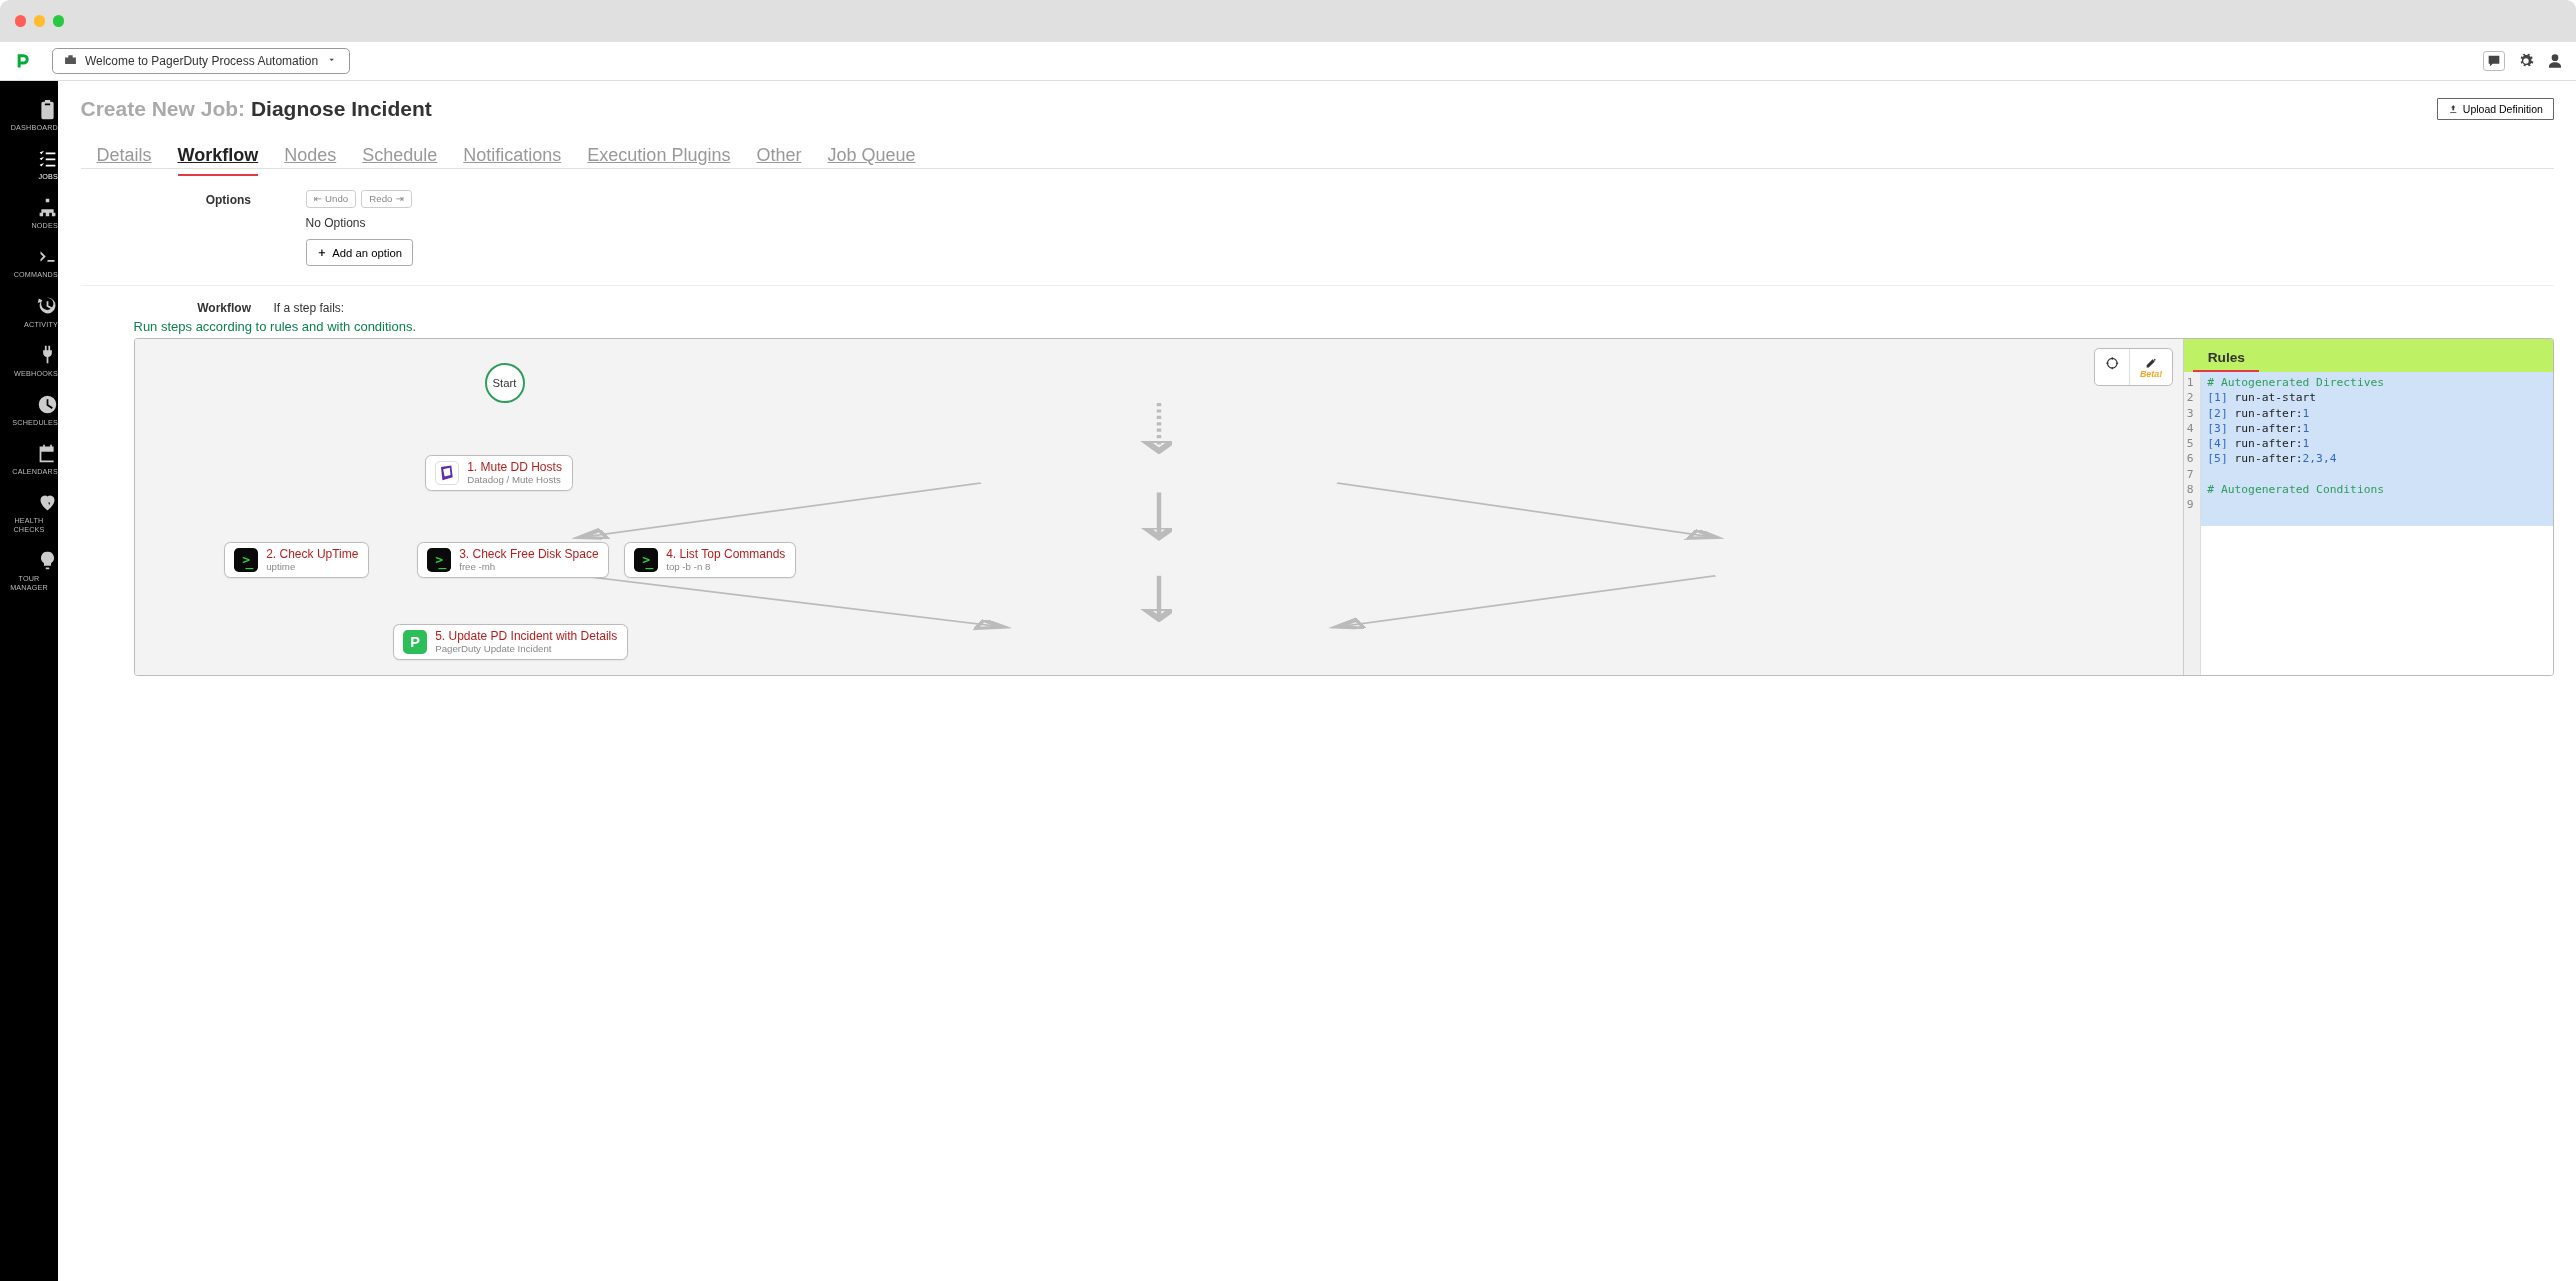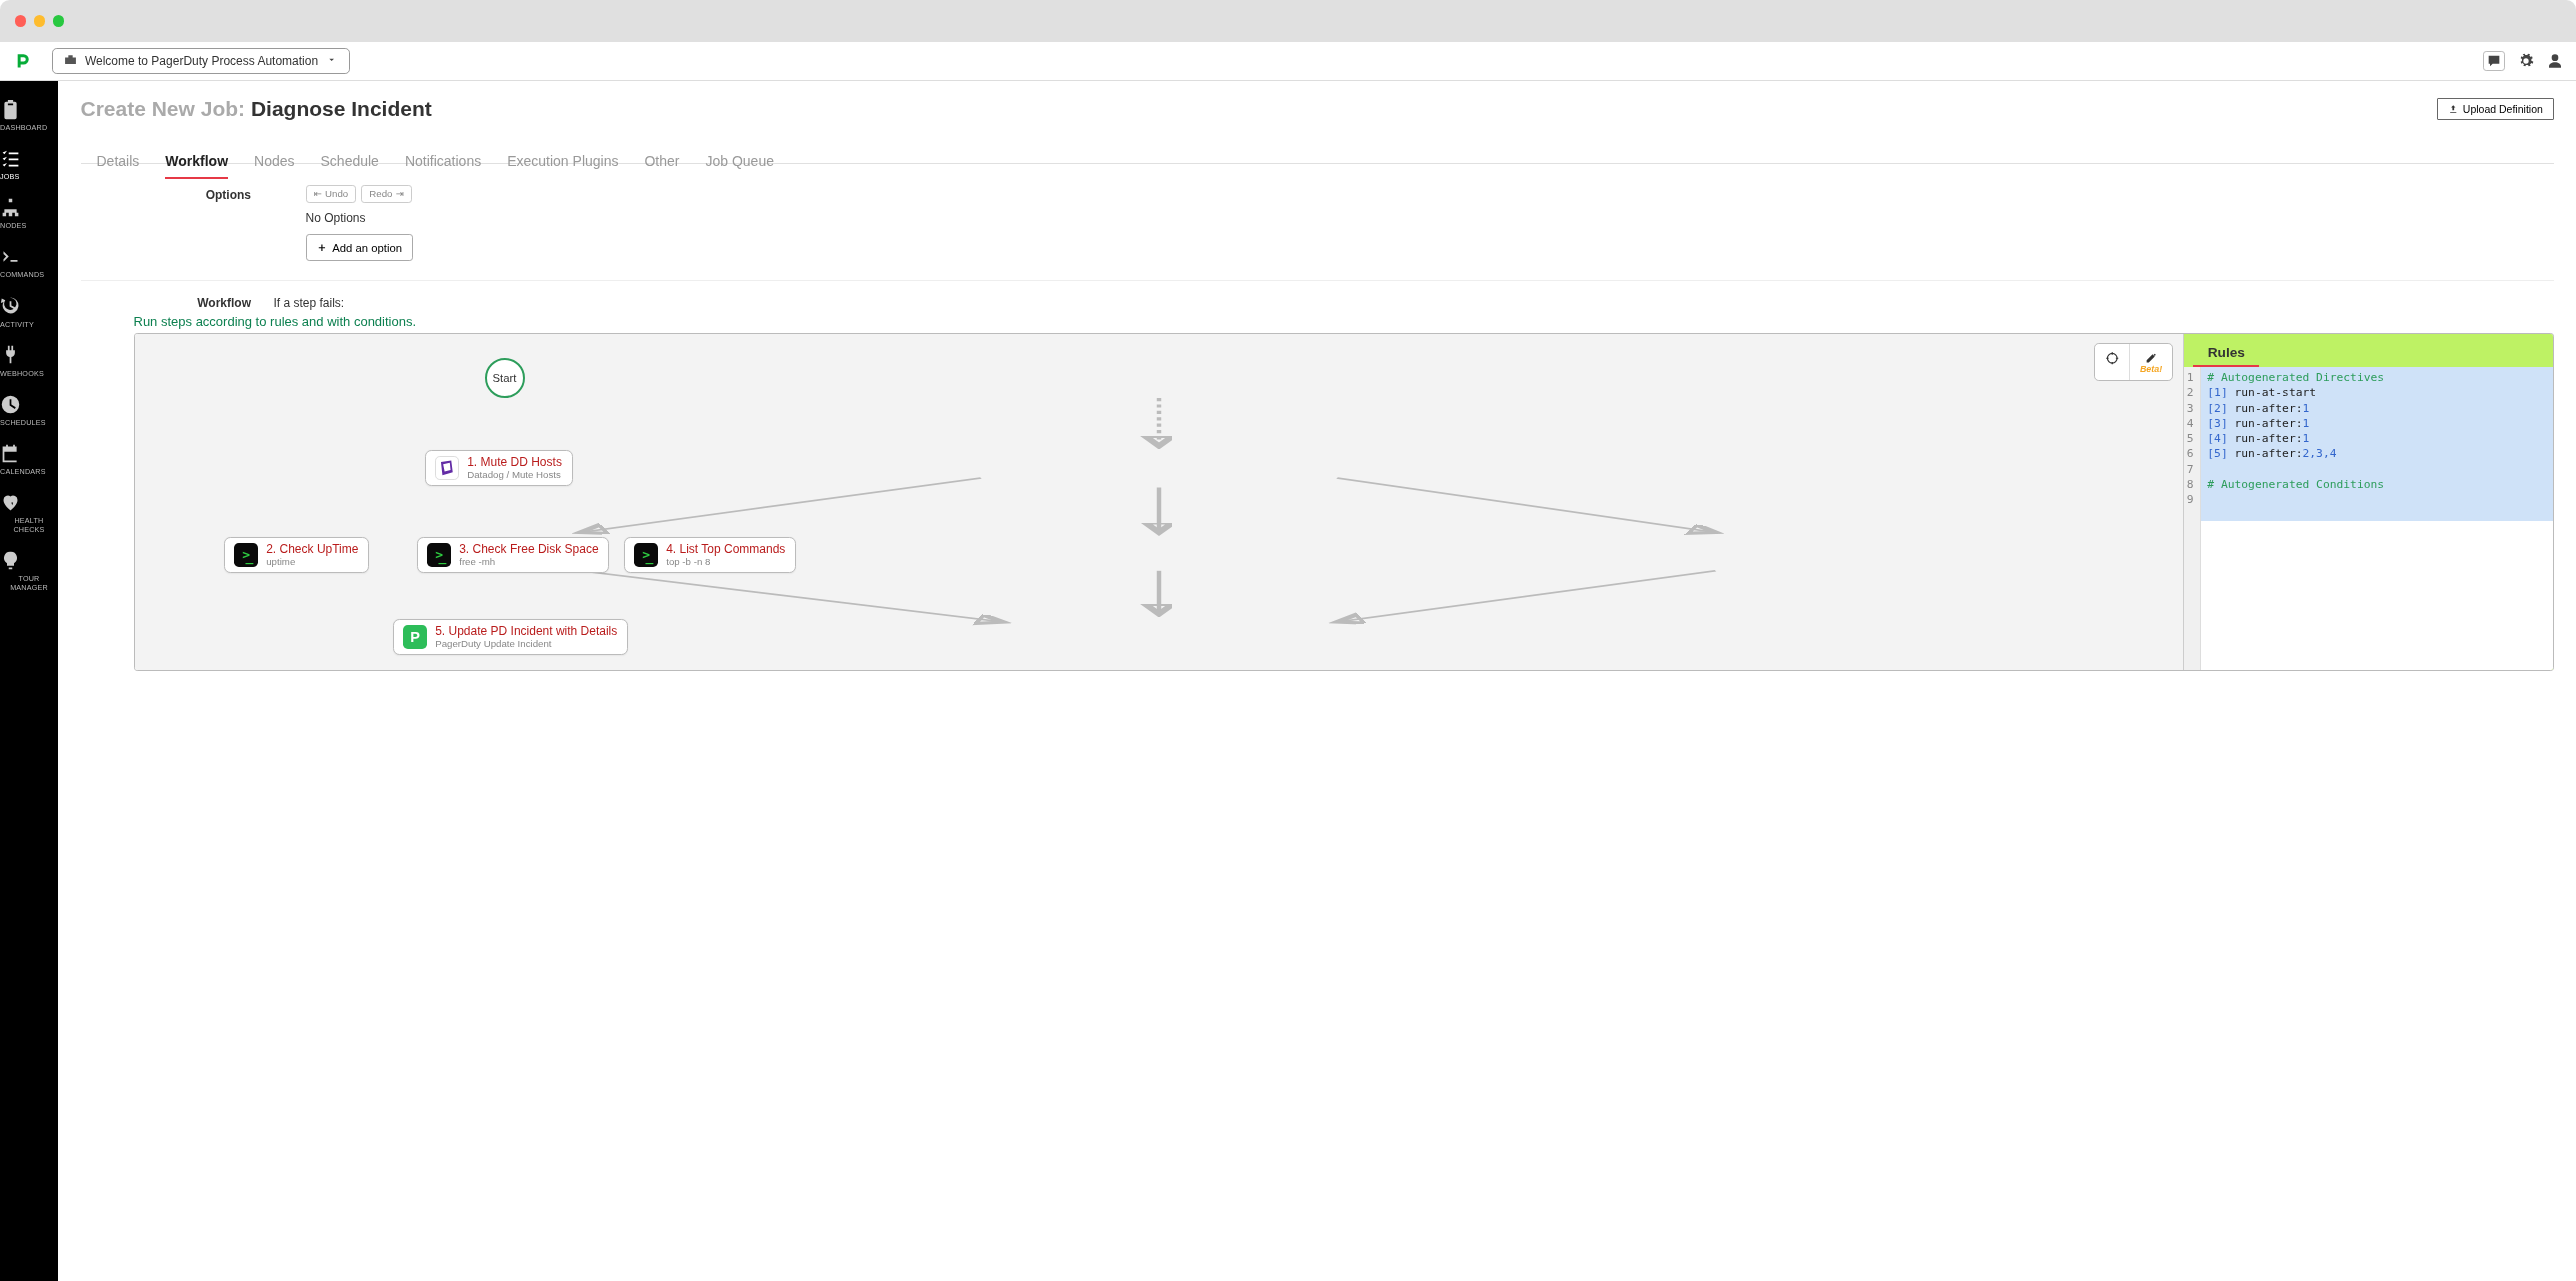--- a/index.html
+++ b/index.html
@@ -20,35 +20,35 @@
 .topbar-spacer { flex: 1; }
 .topbar-right { display: flex; align-items: center; gap: 13px; }
 .chat-icon-btn { border: 0.8px solid #bbb; border-radius: 3.2px; width: 22.5px; height: 19.3px; display: flex; align-items: center; justify-content: center; cursor: pointer; }
 .topbar-icon { width: 16px; height: 16px; fill: #444; cursor:pointer; }
 
 
 .app { display: flex; height: calc(100vh - 81px); }
 
 
 .sidebar { width: 58px; background: #000; color: #fff; display: flex; flex-direction: column; align-items: center; padding-top: 11.3px; gap: 3.2px; }
-.side-item { display: flex; flex-direction: column; align-items: flex-start; justify-content: center; width: 100%; padding: 6.4px 0; cursor: pointer; font-size: 7.2px; text-align: center; letter-spacing: 0.2px; color:#bbb; }
+.side-item { display: flex; flex-direction: column; align-items: flex-end; justify-content: center; width: 100%; padding: 6.4px 0; cursor: pointer; font-size: 7.2px; text-align: center; letter-spacing: 0.2px; color:#bbb; }
 .side-item svg { width: 21px; height: 21px; fill: #ccc; margin-bottom: 3.2px; }
 .side-item.active { color: #fff; }
 .side-item.active svg { fill: #fff; }
 
 
 .main { flex: 1; padding: 16px 22.5px; overflow: auto; }
 .page-header { display: flex; align-items: center; justify-content: space-between; margin-bottom: 8px; }
 .page-title { font-size: 21px; font-weight: 700; color: #333; }
 .page-title .muted { color: #aaa; font-weight: 700; }
 .upload-btn { border: 0.8px solid #666; border-radius: 1px; background: #fff; padding: 4px 9.7px; font-size: 10.5px; cursor: pointer; display:flex; align-items:center; gap:4.8px; }
 
 
 .tabs { display: flex; gap: 26px; border-bottom: 0.8px solid #e0e0e0; padding: 0 16px; margin-bottom: 14.5px; }
-.tab { padding: 8px 0; font-size: 14px; color: #999; cursor: pointer; border-bottom: 2.4px solid transparent; position:relative; top:16px;}
+.tab { padding: 8px 0; font-size: 18px; color: #999; cursor: pointer; border-bottom: 2.4px solid transparent; position:relative; top:8px;text-decoration:underline;}
 .tab.active { color: #222; font-weight: 600; border-bottom-color: #e63946; }
 
 
 .form-row { display: flex; padding: 6.4px 0 19.3px 0; border-bottom: 0.8px solid #eee; margin-bottom:8px;gap:32px;}
 .form-label { width: 193px; text-align: right; padding-right: 22.5px; font-weight: 600; font-size: 12px; padding-top:3.2px;}
 .form-content { flex: 1; }
 .undo-redo { display: flex; gap: 4.8px; margin-bottom: 8px; }
 .small-btn { border: 0.8px solid #ccc; background: #fff; border-radius: 3.2px; padding: 2.4px 7.2px; font-size: 9.7px; color: #888; cursor: pointer; display:flex; align-items:center; gap:3.2px;}
 .no-options { font-size: 12px; margin-bottom: 9.7px; }
 .add-btn { border: 0.8px solid #aaa; background: #fff; border-radius: 3.2px; padding: 4.8px 9.7px; font-size: 11.3px; cursor: pointer; display:flex;align-items:center;gap:4.8px;}

